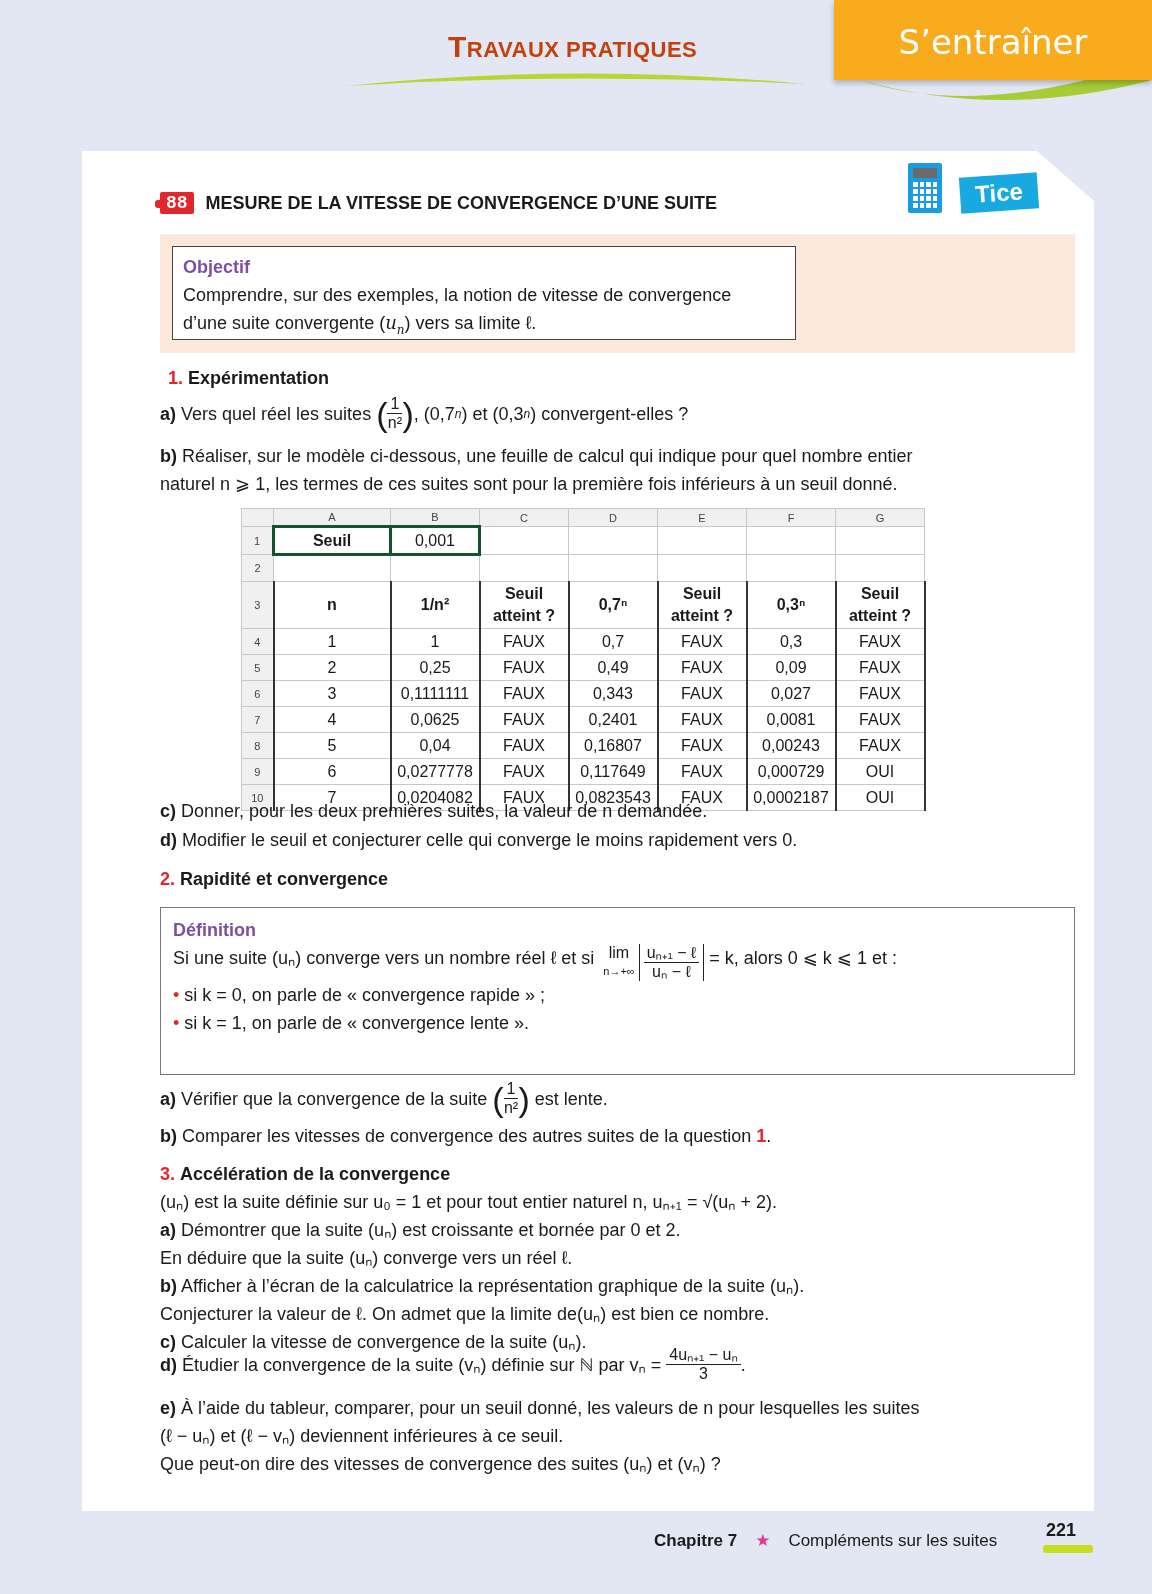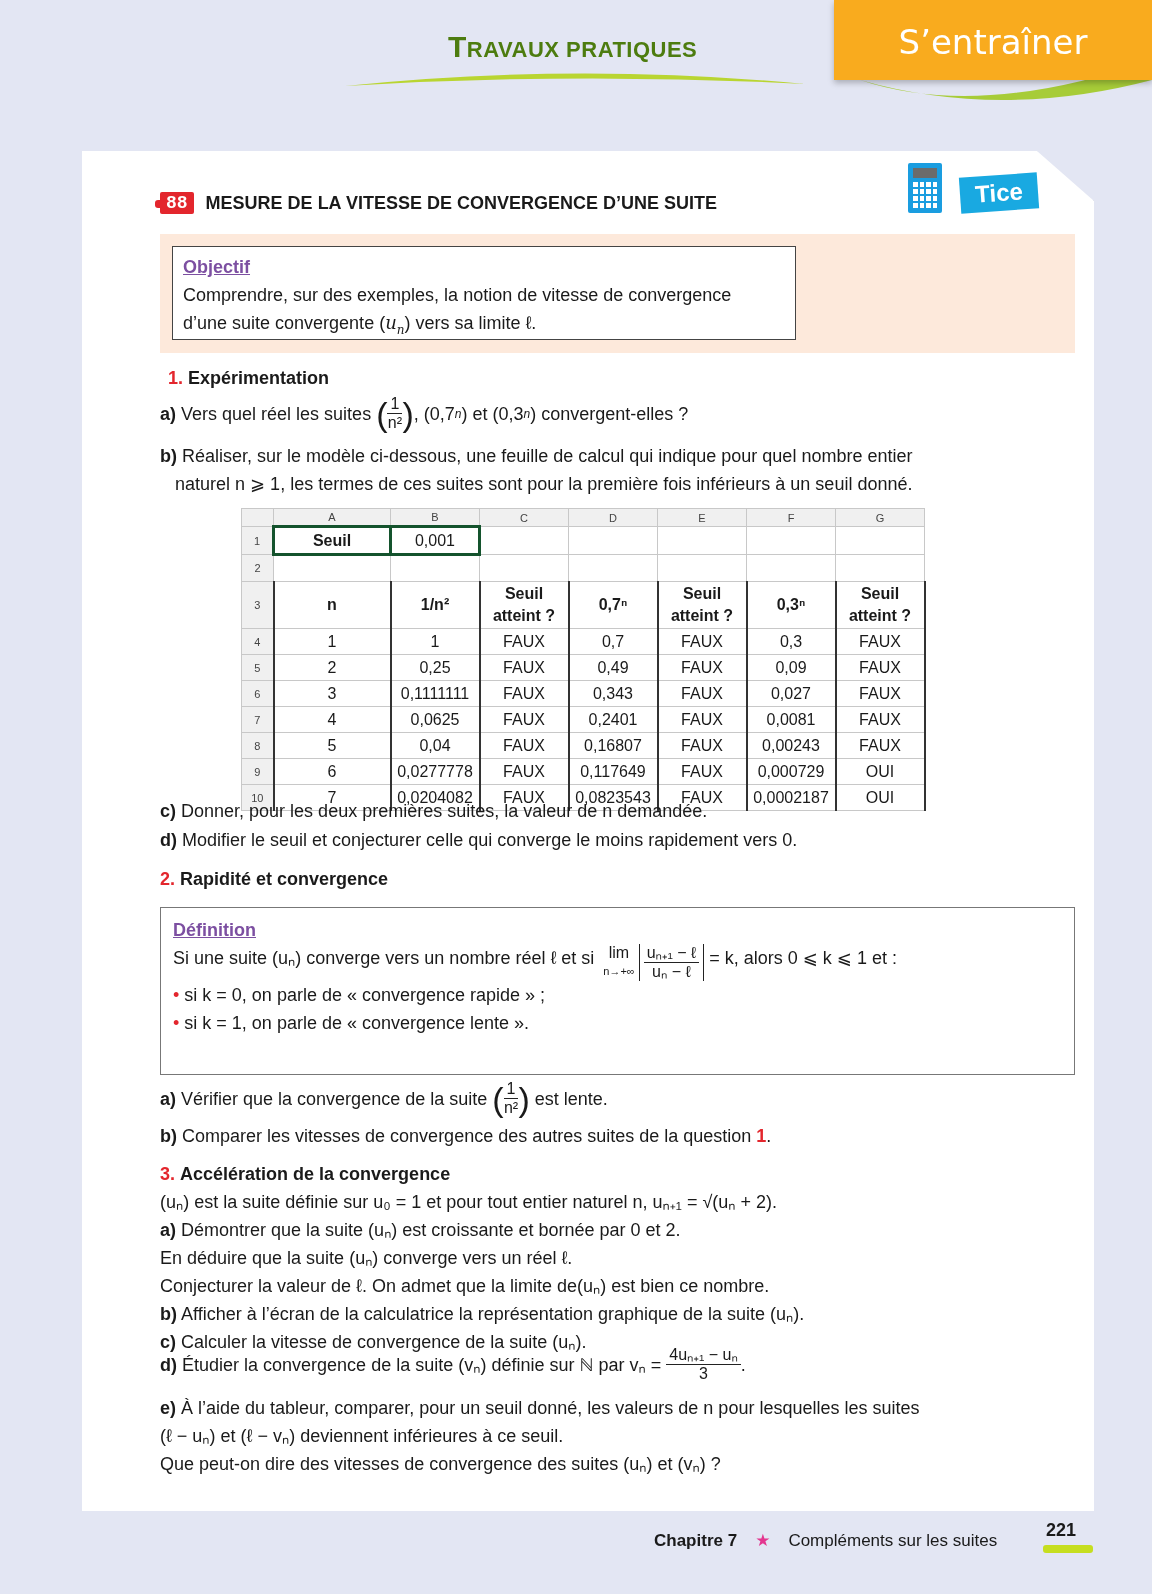--- a/index.html
+++ b/index.html
@@ -1,19 +1,19 @@
 <!DOCTYPE html>
 <html><head>
 <meta charset="utf-8">
 <style>
   html, body { margin:0; padding:0; }
   body { width:1152px; height:1594px; background:#e3e6f3; position:relative; overflow:hidden;
          font-family:"Liberation Sans", sans-serif; color:#1a1a1a; }
   .header-title { position:absolute; left:448px; top:30px; font-family:"Liberation Sans", sans-serif;
-         font-weight:bold; color:#4d7c0f; font-size:22px; letter-spacing:0.5px; }
+         font-weight:bold; color:#c2410c; font-size:22px; letter-spacing:0.5px; }
   .header-title .big { font-size:30px; }
   .header-swoosh { position:absolute; left:345px; top:68px; width:460px; height:22px; }
   .tab { position:absolute; left:834px; top:0; width:318px; height:80px; background:#f9ab1e;
          box-shadow:0 3px 6px rgba(0,0,0,0.25); }
   .tab-swoosh { position:absolute; left:860px; top:60px; width:292px; height:48px; }
   .tab-label { position:absolute; left:0; right:0; top:22px; text-align:center; color:#fff;
          font-size:34px; font-family:"DejaVu Sans", sans-serif; }
   .page { position:absolute; left:82px; top:151px; width:1012px; height:1360px; background:#fff;
          box-shadow:2px 3px 6px rgba(0,0,0,0.25);
          clip-path:polygon(0 0, 955px 0, 1012px 50px, 1012px 100%, 0 100%); }
@@ -26,21 +26,21 @@
   .calc { position:absolute; left:908px; top:163px; width:34px; height:50px; background:#1a9de0; border-radius:2px; }
   .calc .scr { position:absolute; left:5px; top:5px; width:24px; height:10px; background:#6b6b6b; }
   .calc .keys { position:absolute; left:5px; top:19px; width:24px; display:grid; grid-template-columns:repeat(4,1fr); gap:2px; }
   .calc .keys span { height:5px; background:#fff; }
   .tice { position:absolute; left:960px; top:175px; width:78px; height:36px; background:#19a9e1;
          color:#fff; font-weight:bold; font-size:24px; text-align:center; line-height:36px;
          transform:rotate(-4deg); }
   .obj-band { position:absolute; left:160px; top:234px; width:915px; height:119px; background:#fde9db; }
   .obj-box { position:absolute; left:172px; top:246px; width:624px; height:94px; background:#fff;
          border:1px solid #444; padding:6px 10px; box-sizing:border-box; font-size:18px; line-height:28px; }
-  .purple { color:#7c4fa1; font-weight:bold;text-decoration:underline; }
+  .purple { color:#7c4fa1; font-weight:bold; }
   .sec { position:absolute; left:160px; font-size:18px; line-height:28px; }
   .red { color:#e3262d; }
   b { font-weight:bold; }
   i.m { font-family:"DejaVu Serif", serif; font-style:italic; }
   sub, sup { font-size:12px; }
   .frac { display:inline-flex; flex-direction:column; text-align:center; vertical-align:middle; font-size:16px; line-height:18px; }
   .frac .num { border-bottom:1px solid #222; padding:0 3px; }
   .paren { font-size:34px; font-weight:lighter; vertical-align:middle; }
   table.sheet { position:absolute; left:241px; top:508px; border-collapse:collapse; font-size:16px;
          border:1px solid #7bbde6; }
@@ -113,21 +113,21 @@
 
 <div class="sec" style="top:364px;margin-left:8px;"><b class="red">1.</b> <b>Expérimentation</b></div>
 <div class="sec" style="top:395px; display:flex; align-items:center;">
   <b>a)</b>&nbsp;<span>Vers quel réel les suites</span>&nbsp;
   <span class="paren">(</span><span class="frac">
       <span class="num">1</span>
       <span>n²</span>
     </span><span class="paren">)</span>
   <span>, (0,7</span><sup><i>n</i></sup><span>) et (0,3</span><sup><i>n</i></sup><span>) convergent-elles ?</span>
 </div>
-<div class="sec" style="top:442px;text-align:right;">
+<div class="sec" style="top:442px;">
   <div><b>b)</b> <span>Réaliser, sur le modèle ci-dessous, une feuille de calcul qui indique pour quel nombre entier</span></div>
   <div>naturel n ⩾ 1, les termes de ces suites sont pour la première fois inférieurs à un seuil donné.</div>
 </div>
 
 <table class="sheet">
   <tbody>
       <tr class="colhdr">
     <td class="rowhdr"></td>
     <td style="width:112px">A</td>
     <td style="width:84px">B</td>
@@ -273,22 +273,22 @@
 </div>
 <div class="sec" style="top:1122px;"><b>b)</b> <span>Comparer les vitesses de convergence des autres suites de la question</span> <b class="red">1</b><span>.</span></div>
 
 <div class="sec" style="top:1160px;"><b class="red">3.</b> <b>Accélération de la convergence</b></div>
 <div class="sec" style="top:1188px;">(uₙ) est la suite définie sur u₀ = 1 et pour tout entier naturel n, uₙ₊₁ = √(uₙ + 2).</div>
 <div class="sec" style="top:1216px;">
   <div><b>a)</b> <span>Démontrer que la suite (uₙ) est croissante et bornée par 0 et 2.</span></div>
   <div>En déduire que la suite (uₙ) converge vers un réel ℓ.</div>
 </div>
 <div class="sec" style="top:1272px;">
+  <div><b>b)</b> <span>Afficher à l’écran de la calculatrice la représentation graphique de la suite (uₙ).</span></div>
   <div>Conjecturer la valeur de ℓ. On admet que la limite de(uₙ) est bien ce nombre.</div>
-  <div><b>b)</b> <span>Afficher à l’écran de la calculatrice la représentation graphique de la suite (uₙ).</span></div>
 </div>
 <div class="sec" style="top:1328px;"><b>c)</b> <span>Calculer la vitesse de convergence de la suite (uₙ).</span></div>
 <div class="sec" style="top:1346px; display:flex; align-items:center;">
   <b>d)</b>&nbsp;<span>Étudier la convergence de la suite (vₙ) définie sur ℕ par vₙ =</span>&nbsp;
   <span class="frac">
       <span class="num">4uₙ₊₁ − uₙ</span>
       <span>3</span>
     </span><span>.</span>
 </div>
 <div class="sec" style="top:1394px;">

